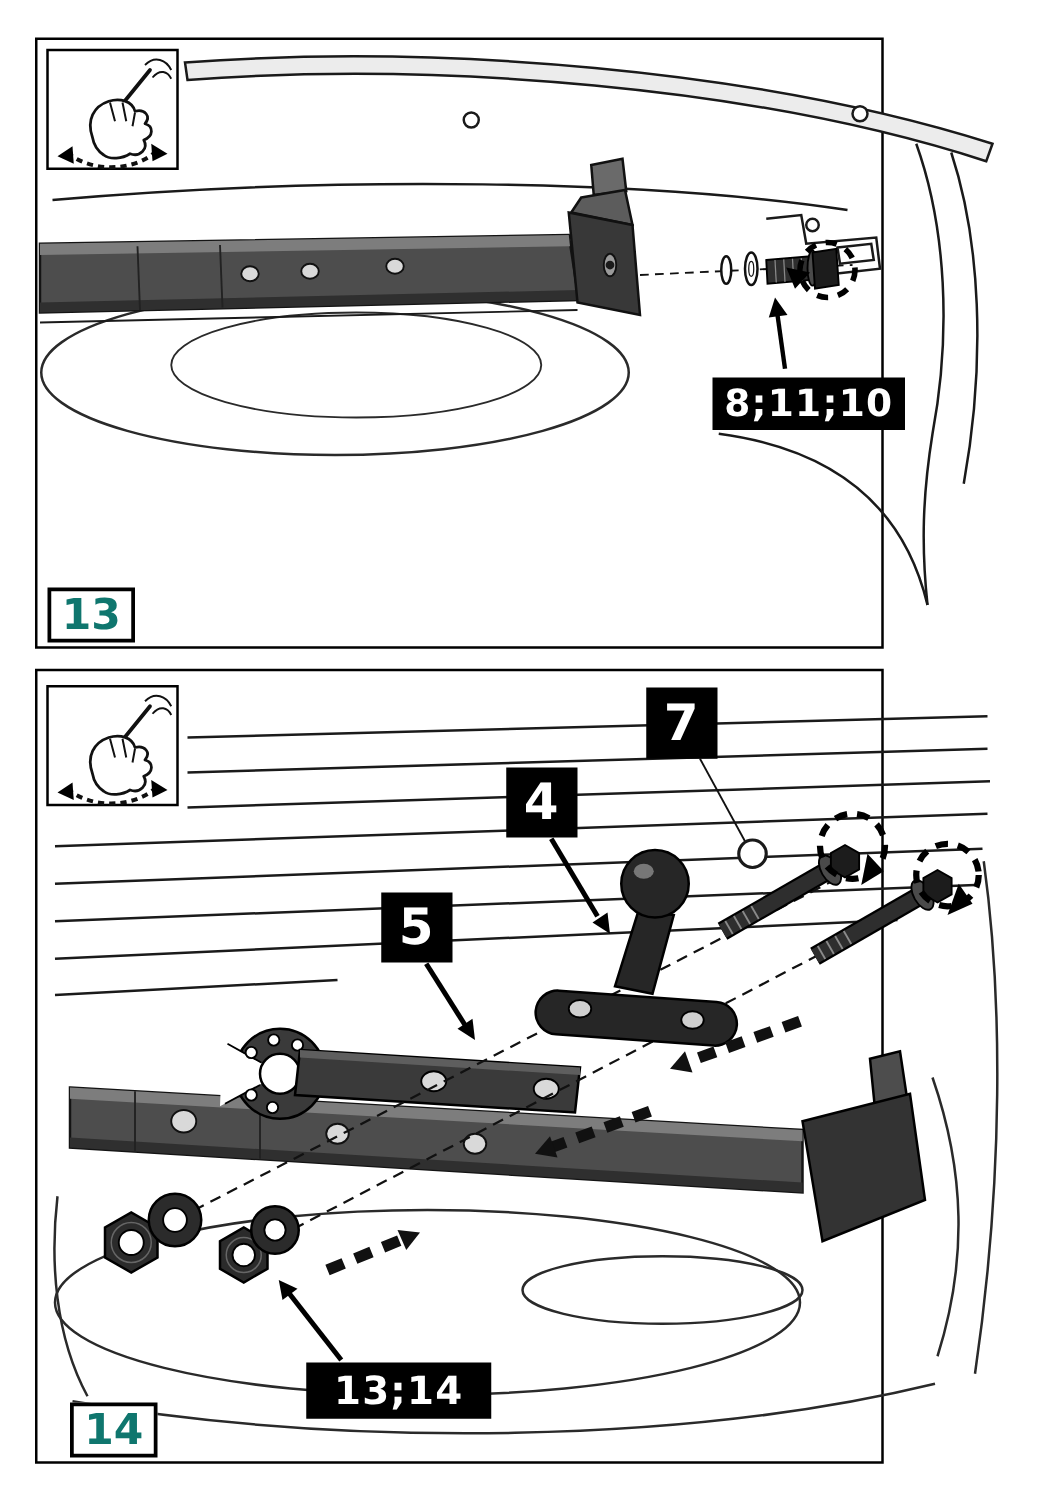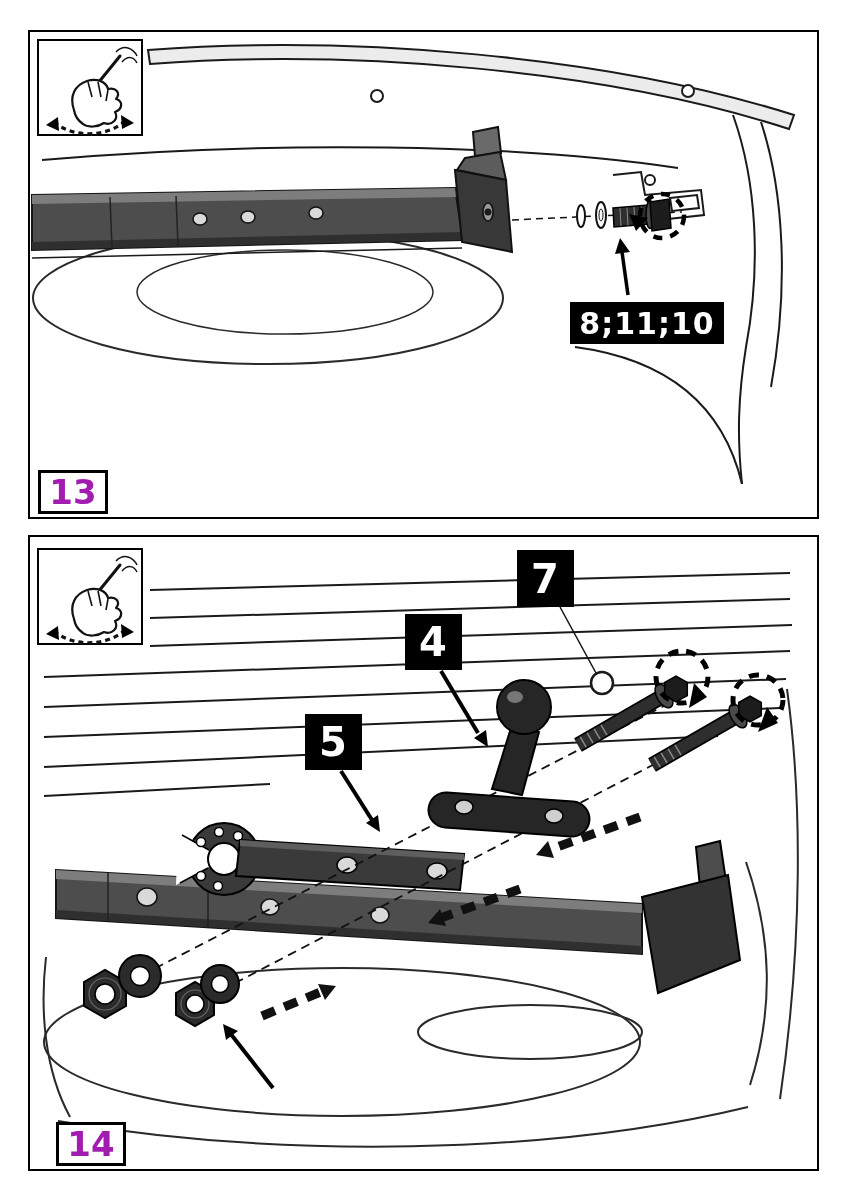--- a/index.html
+++ b/index.html
@@ -8,38 +8,38 @@
     position: relative;
     width: 848px;
     height: 1200px;
     background: #ffffff;
     font-family: "DejaVu Sans", "Liberation Sans", sans-serif;
     overflow: hidden;
   }
   .panel {
     position: absolute;
     left: 28px;
-    width: 791px;
+    width: 679px;
     border: 2px solid #000;
     background: #fff;
     padding-left: 41px;
   }
   #panel-13 { top: 30px;  height: 489px; }
   #panel-14 { top: 535px; height: 636px; }
   .panel .art { position: absolute; left: 0; top: 0; width: 787px; height: 100%; display: block; }
   .callout {
     position: absolute; z-index: 3;
     background: #000; color: #fff;
     font-weight: bold; letter-spacing: 1px;
     display: flex; align-items: center; justify-content: center;
     user-select: none;
   }
   .stepnum {
     position: absolute; z-index: 3; left: 8px;
-    background: #fff; color: #a21caf;
+    background: #fff; color: #0f766e;
     border: 3px solid #000; font-weight: bold;
     display: flex; align-items: center; justify-content: center;
     user-select: none;
   }
   #callout-81110 { left: 540px; top: 270px; width: 154px; height: 42px; font-size: 30px; }
   #callout-7     { left: 487px; top: 13px;  width: 57px;  height: 57px; font-size: 40px; }
   #callout-4     { left: 375px; top: 77px;  width: 57px;  height: 56px; font-size: 40px; }
   #callout-5     { left: 275px; top: 177px; width: 57px;  height: 56px; font-size: 40px; }
   #callout-1314  { left: 215px; top: 553px; width: 148px; height: 45px; font-size: 31px; }
   #step-13 { top: 438px; width: 70px; height: 44px; font-size: 34px; }
@@ -278,16 +278,17 @@
         <line x1="243" y1="551" x2="200" y2="496" stroke="#000" stroke-width="4"></line>
         <polygon points="193,487 208,494 196,503" fill="#000"></polygon>
       </g>
 
       <use href="#hand-adjust-icon-def" x="8" y="12"></use>
     </svg>
 
     <div class="callout" id="callout-7">7</div>
     <div class="callout" id="callout-4">4</div>
     <div class="callout" id="callout-5">5</div>
+    <div class="callout" id="callout-1314">13;14</div>
     <div class="stepnum" id="step-14">14</div>
   </section>
 
 </div>
 
 </body></html>

